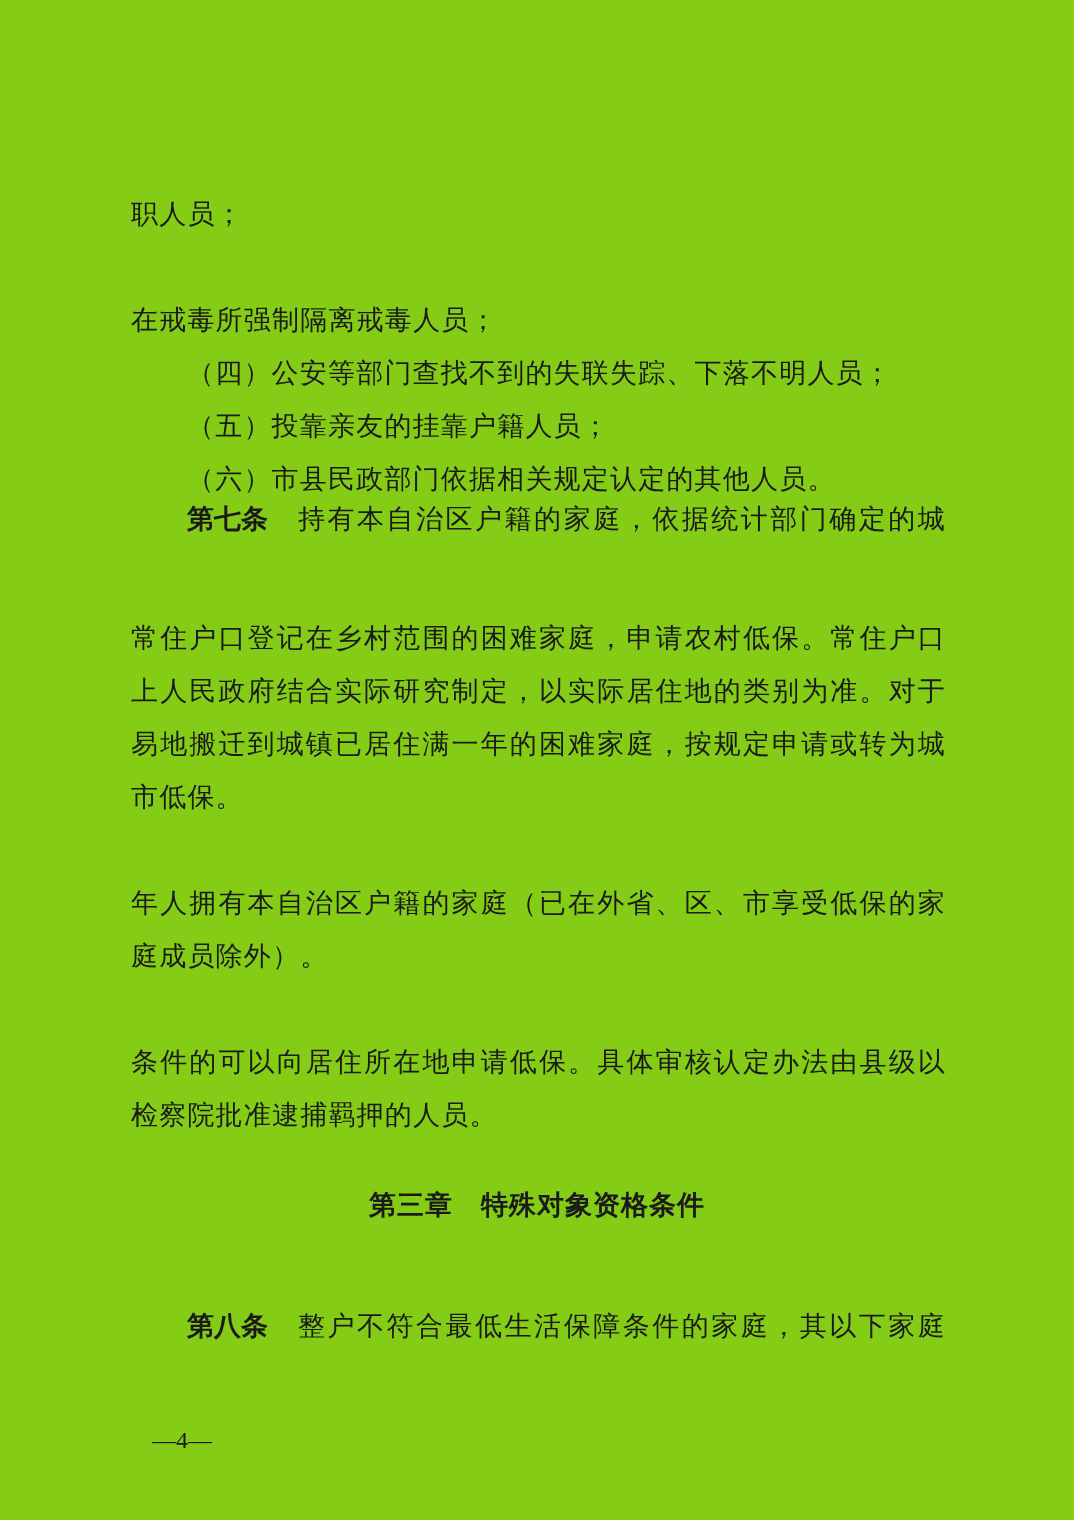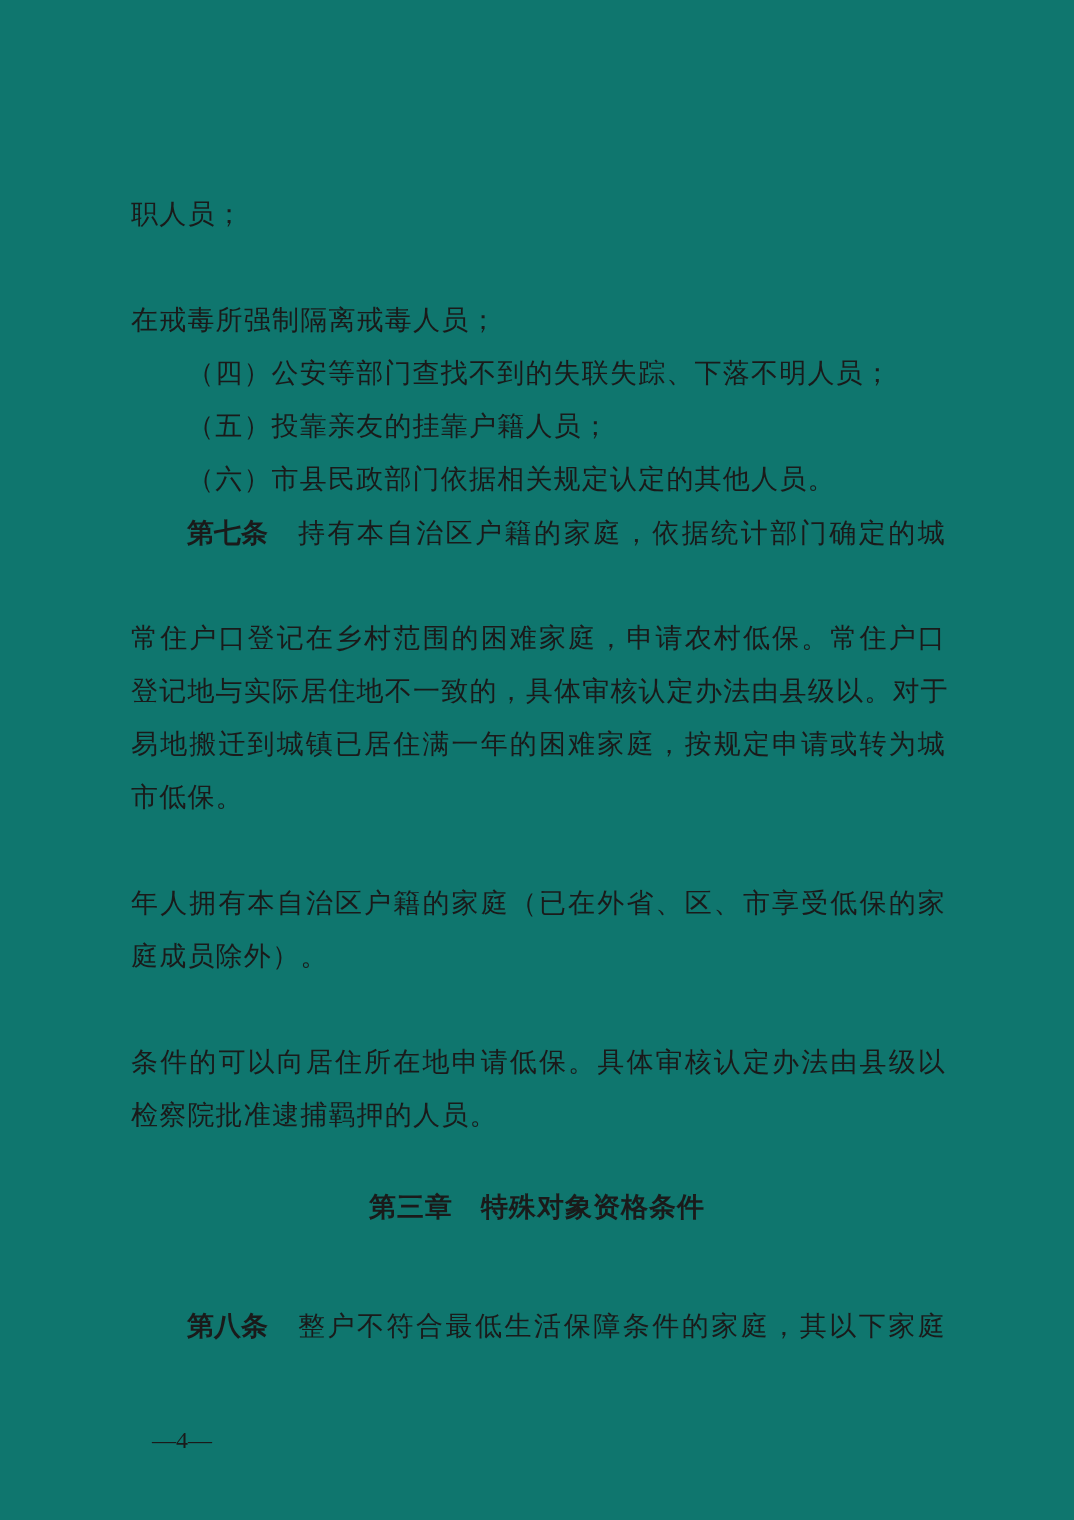--- a/index.html
+++ b/index.html
@@ -1,30 +1,30 @@
 <!DOCTYPE html>
 <html><head>
 <meta charset="utf-8">
 <style>
   html, body { margin: 0; padding: 0; background: #ffffff; }
   body { width: 1074px; height: 1520px; position: relative; overflow: hidden; }
-  .page { position: absolute; left: 0; top: 0; width: 1074px; height: 1520px; background: #0f766e; color: #1a1a1a; }
+  .page { position: absolute; left: 0; top: 0; width: 1074px; height: 1520px; background: #84cc16; color: #1a1a1a; }
   .line {
     position: absolute; left: 131px; width: 815px; height: 40px;
     font-family: "DejaVu Serif", "Liberation Serif", serif;
     font-size: 27px; line-height: 40px; white-space: nowrap;
     letter-spacing: 1.2px; text-align: justify; text-align-last: justify;
   }
   .line.last { text-align-last: left; }
   .line.indent { left: 187px; width: 759px; }
   .bold { font-family: "DejaVu Sans", "Liberation Sans", sans-serif; font-weight: bold; letter-spacing: 0; }
   .article-label { margin-right: 30px; }
   .chapter {
     position: absolute; left: 0; width: 1074px; top: 1187px; height: 40px;
-    text-align: center; font-family: Liberation Sans, sans-serif;
+    text-align: center; font-family: Liberation Mono, monospace;
     font-weight: bold; font-size: 27px; line-height: 40px; letter-spacing: 1px;
   }
   .chapter .gap { display: inline-block; width: 28px; }
   .page-number {
     position: absolute; left: 152px; top: 1425px;
     font-family: "Liberation Serif", "DejaVu Serif", serif;
     font-size: 24px; line-height: 30px; color: #1a1a1a;
   }
 </style>
 </head>
@@ -32,26 +32,26 @@
 
 <div class="page">
 
   <div class="line last" style="top:194px">职人员；</div>
 
   <div class="line last" style="top:300px">在戒毒所强制隔离戒毒人员；</div>
   <div class="line indent last" style="top:353px">（四）公安等部门查找不到的失联失踪、下落不明人员；</div>
   <div class="line indent last" style="top:406px">（五）投靠亲友的挂靠户籍人员；</div>
   <div class="line indent last" style="top:459px">（六）市县民政部门依据相关规定认定的其他人员。</div>
 
-  <div class="line indent" style="top:513px; display:flex; justify-content:center; text-align-last:auto;">
+  <div class="line indent" style="top:499px; display:flex; justify-content:center; text-align-last:auto;">
     <span class="bold article-label">第七条</span>
     <span style="flex:1; text-align:justify; text-align-last:justify;">持有本自治区户籍的家庭，依据统计部门确定的城</span>
   </div>
   <div class="line" style="top:618px">常住户口登记在乡村范围的困难家庭，申请农村低保。常住户口</div>
-  <div class="line" style="top:671px">登记地与实际居住地不一致的，具体审核认定办法由县级以。对于</div>
+  <div class="line" style="top:671px">上人民政府结合实际研究制定，以实际居住地的类别为准。对于</div>
   <div class="line" style="top:724px">易地搬迁到城镇已居住满一年的困难家庭，按规定申请或转为城</div>
   <div class="line last" style="top:777px">市低保。</div>
 
   <div class="line" style="top:883px">年人拥有本自治区户籍的家庭（已在外省、区、市享受低保的家</div>
   <div class="line last" style="top:936px">庭成员除外）。</div>
 
   <div class="line" style="top:1042px">条件的可以向居住所在地申请低保。具体审核认定办法由县级以</div>
   <div class="line last" style="top:1095px">检察院批准逮捕羁押的人员。</div>
 
   <div class="chapter">

